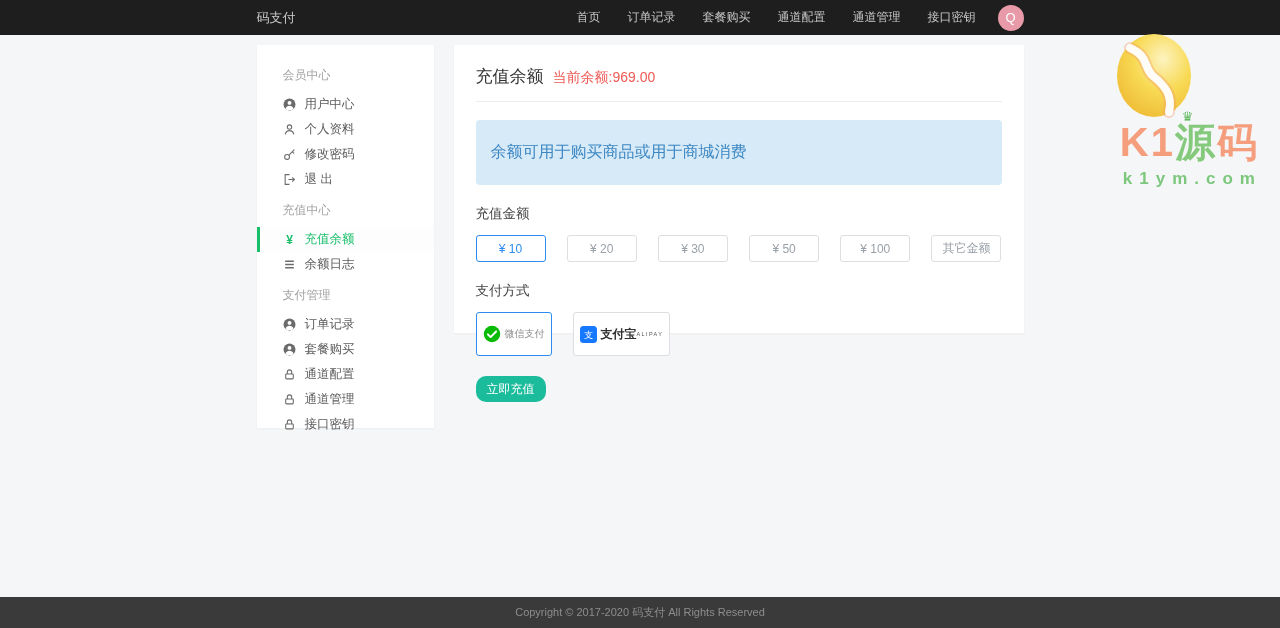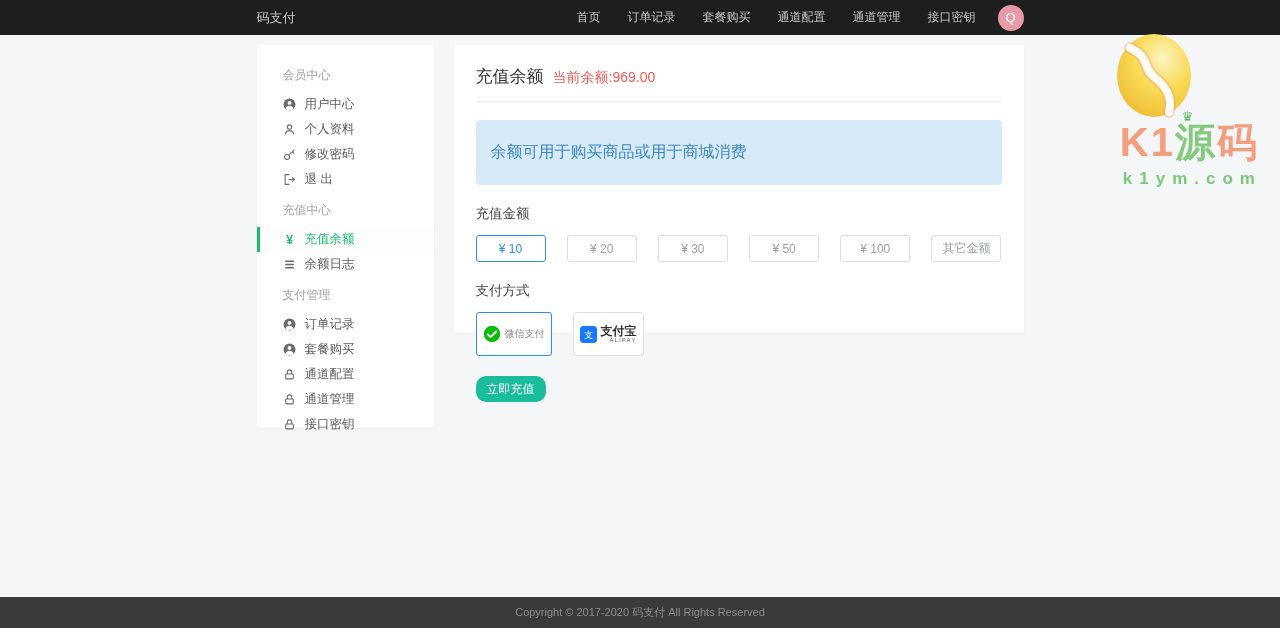--- a/index.html
+++ b/index.html
@@ -45,21 +45,21 @@
   .amounts{margin-top:12px;display:flex;justify-content:space-between;}
   .amount-btn{width:70px;height:27px;background:#fff;border:1px solid #dcdee2;border-radius:3px;
     color:#9aa0a8;font-size:12px;cursor:pointer;font-family:inherit;}
   .amount-btn.selected{border-color:var(--accent-blue);color:var(--accent-blue);}
   .payments{margin-top:12px;display:flex;gap:21px;}
   .pay-btn{height:44px;background:#fff;border:1px solid #dcdee2;border-radius:3px;cursor:pointer;
     display:flex;align-items:center;justify-content:center;gap:4px;padding:0 6px;font-family:inherit;}
   .pay-btn.selected{border-color:var(--accent-blue);}
   .pay-btn .pay-icon{display:inline-flex;}
   .wechat-text{font-size:10px;color:#8a8a8a;}
-  .alipay-col{display:flex;flex-direction:column;align-items:flex-end;line-height:1;}
+  .alipay-col{display:flex;align-items:center;line-height:1;}
   .alipay-name{font-size:12px;color:#2f2f2f;font-weight:700;}
   .alipay-sub{font-size:5.5px;color:#555;letter-spacing:1.4px;margin-top:1px;}
   .submit-btn{margin-top:20px;width:70px;height:26px;background:var(--button-green);color:#fff;
     border:none;border-radius:10px;font-size:12px;cursor:pointer;font-family:inherit;}
   
   .watermark{position:absolute;top:33px;right:18px;display:flex;align-items:flex-start;pointer-events:none;flex-direction:column;}
   .wm-text{margin-left:4px;display:flex;flex-direction:column;}
   .wm-brand{font-size:40px;font-weight:700;line-height:1.2;letter-spacing:2px;position:relative;}
   .wm-k1,.wm-ma{color:#f59e7d;}
   .wm-yuan{color:#85ca7c;position:relative;}

